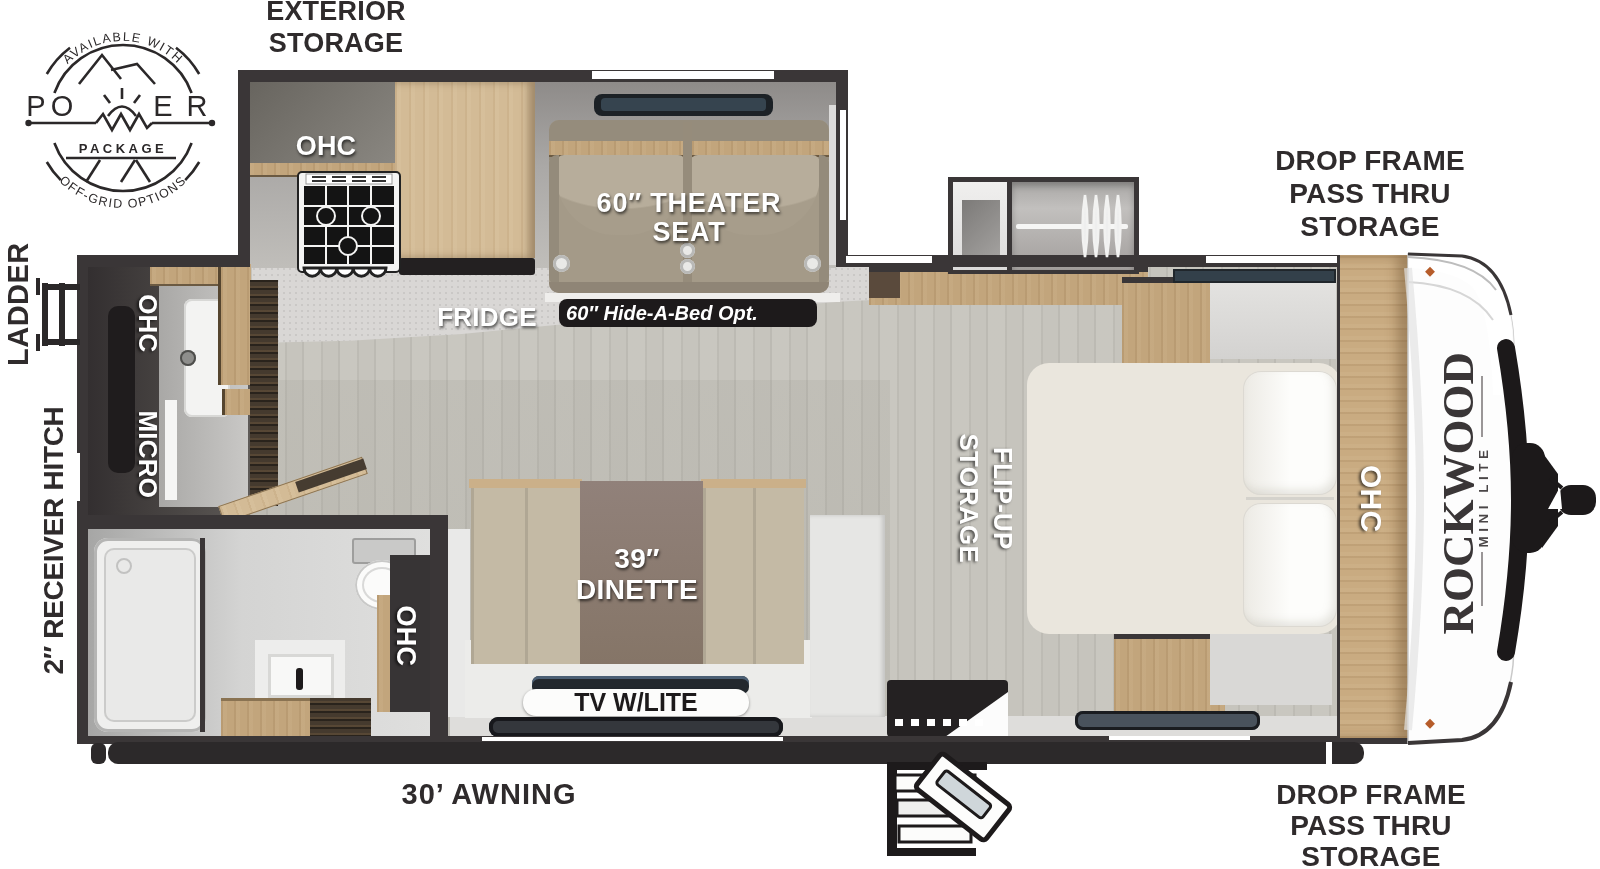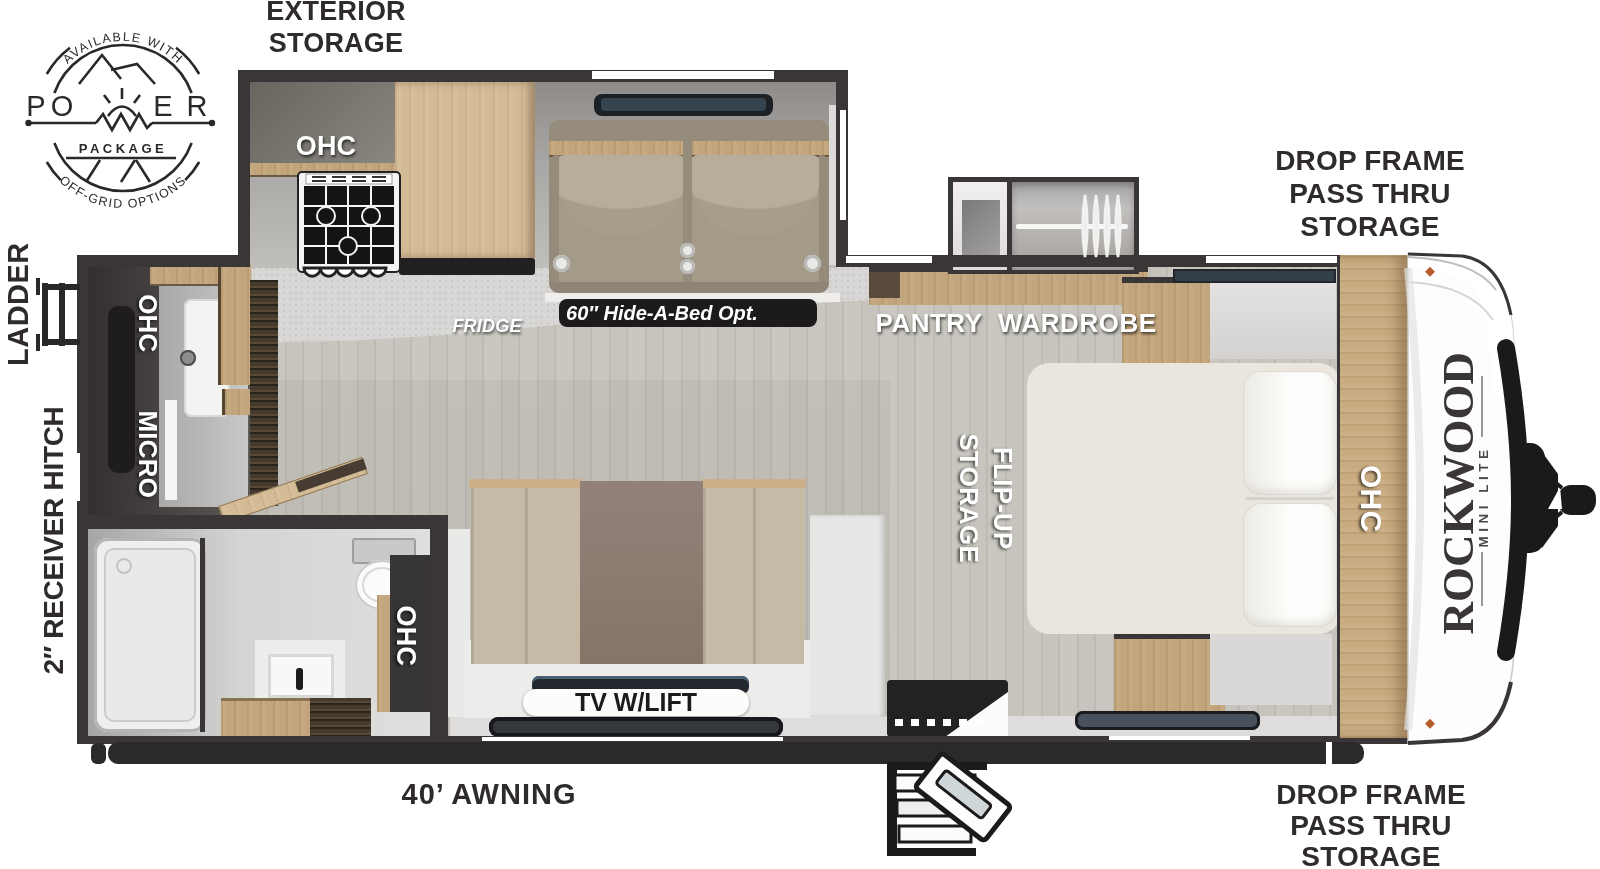--- a/index.html
+++ b/index.html
@@ -268,32 +268,33 @@
         <text x="163" y="116">E</text>
         <text x="197" y="116">R</text>
 </g>
 <text x="123" y="153" font-family="Liberation Sans,sans-serif" font-size="13" font-weight="bold" letter-spacing="3.5" fill="#2b2829" text-anchor="middle">PACKAGE</text>
 </svg>
 
 <div class="lbl" style="left:236px;top:-5px;width:200px;font-size:27px;line-height:1.2;">EXTERIOR<br>STORAGE</div>
 <div class="lbl vtext" style="left:-87px;top:287px;width:210px;font-size:29px;letter-spacing:0.5px;transform:rotate(-90deg);transform-origin:center;text-align:center;">LADDER</div>
 <div class="lbl vtext" style="left:-86px;top:524px;width:280px;font-size:28px;transform:rotate(-90deg);transform-origin:center;text-align:center;letter-spacing:-0.3px;">2″ RECEIVER HITCH</div>
 <div class="wlbl" style="left:276px;top:131px;width:100px;font-size:27px;">OHC</div>
-<div class="wlbl" style="left:427px;top:316px;width:120px;font-size:18px;font-style:italic;">FRIDGE</div>
+<div class="wlbl" style="left:539px;top:189px;width:300px;font-size:27px;line-height:1.07;letter-spacing:0.8px;">60″ THEATER<br>SEAT</div>
+<div class="wlbl" style="left:427px;top:302px;width:120px;font-size:26px;">FRIDGE</div>
 <div class="abs" style="left:559px;top:299px;width:258px;height:28px;background:#1d1a1b;border-radius:8px;"></div>
 <div class="abs" style="left:559px;top:299px;width:206px;height:28px;font-weight:bold;font-style:italic;color:#fff;font-size:20px;text-align:center;line-height:28px;">60″ Hide-A-Bed Opt.</div>
-<div class="wlbl" style="left:866px;top:308px;width:300px;font-size:26px;letter-spacing:0.5px;">PANTRY&nbsp;&nbsp;WARDROBE</div>
 <div class="lbl" style="left:1270px;top:145px;width:200px;font-size:28px;line-height:1.17;">DROP FRAME<br>PASS THRU<br>STORAGE</div>
 <div class="wlbl vtext" style="left:886px;top:464px;width:200px;font-size:26px;transform:rotate(90deg);transform-origin:center;line-height:1.32;">FLIP-UP<br>STORAGE</div>
 <div class="wlbl vtext" style="left:1321px;top:481px;width:100px;font-size:30px;transform:rotate(90deg);transform-origin:center;">OHC</div>
 <div class="wlbl vtext" style="left:355px;top:620px;width:100px;font-size:27px;transform:rotate(90deg);transform-origin:center;">OHC</div>
 <div class="wlbl vtext" style="left:98px;top:308px;width:100px;font-size:26px;transform:rotate(90deg);transform-origin:center;">OHC</div>
 <div class="wlbl vtext" style="left:88px;top:439px;width:120px;font-size:26px;transform:rotate(90deg);transform-origin:center;">MICRO</div>
+<div class="wlbl" style="left:537px;top:544px;width:200px;font-size:28px;line-height:1.10;letter-spacing:0.3px;">39″<br>DINETTE</div>
 <div class="abs" style="left:523px;top:689px;width:226px;height:27px;background:#fcfcfb;border-radius:13px;box-shadow:0 1px 3px rgba(0,0,0,.4);"></div>
-<div class="abs" style="left:523px;top:689px;width:226px;height:27px;font-weight:bold;color:#1d1a1b;font-size:25px;text-align:center;line-height:27px;">TV W/LIFT</div>
-<div class="lbl" style="left:389px;top:777px;width:200px;font-size:29px;letter-spacing:1px;">40’ AWNING</div>
+<div class="abs" style="left:523px;top:689px;width:226px;height:27px;font-weight:bold;color:#1d1a1b;font-size:25px;text-align:center;line-height:27px;">TV W/LITE</div>
+<div class="lbl" style="left:389px;top:777px;width:200px;font-size:29px;letter-spacing:1px;">30’ AWNING</div>
 <div class="lbl" style="left:1271px;top:780px;width:200px;font-size:28px;line-height:1.10;">DROP FRAME<br>PASS THRU<br>STORAGE</div>
 
 <div class="vtext" style="left:1317px;top:471px;width:282px;text-align:center;transform:rotate(-90deg);transform-origin:center;color:#3a3637;font-family:'Liberation Serif',serif;font-weight:bold;font-size:45px;line-height:1;letter-spacing:0px;">ROCKWOOD</div>
 <div class="vtext" style="left:1433px;top:490px;width:100px;text-align:center;transform:rotate(-90deg);transform-origin:center;color:#4a4647;font-family:'Liberation Sans',sans-serif;font-weight:bold;font-size:13.5px;letter-spacing:4.5px;">MINI LITE</div>
 <div class="abs" style="left:1481px;top:376px;width:2px;height:61px;background:#9a9697;"></div>
 <div class="abs" style="left:1481px;top:552px;width:2px;height:54px;background:#9a9697;"></div>
 </div>
 
 </body></html>

